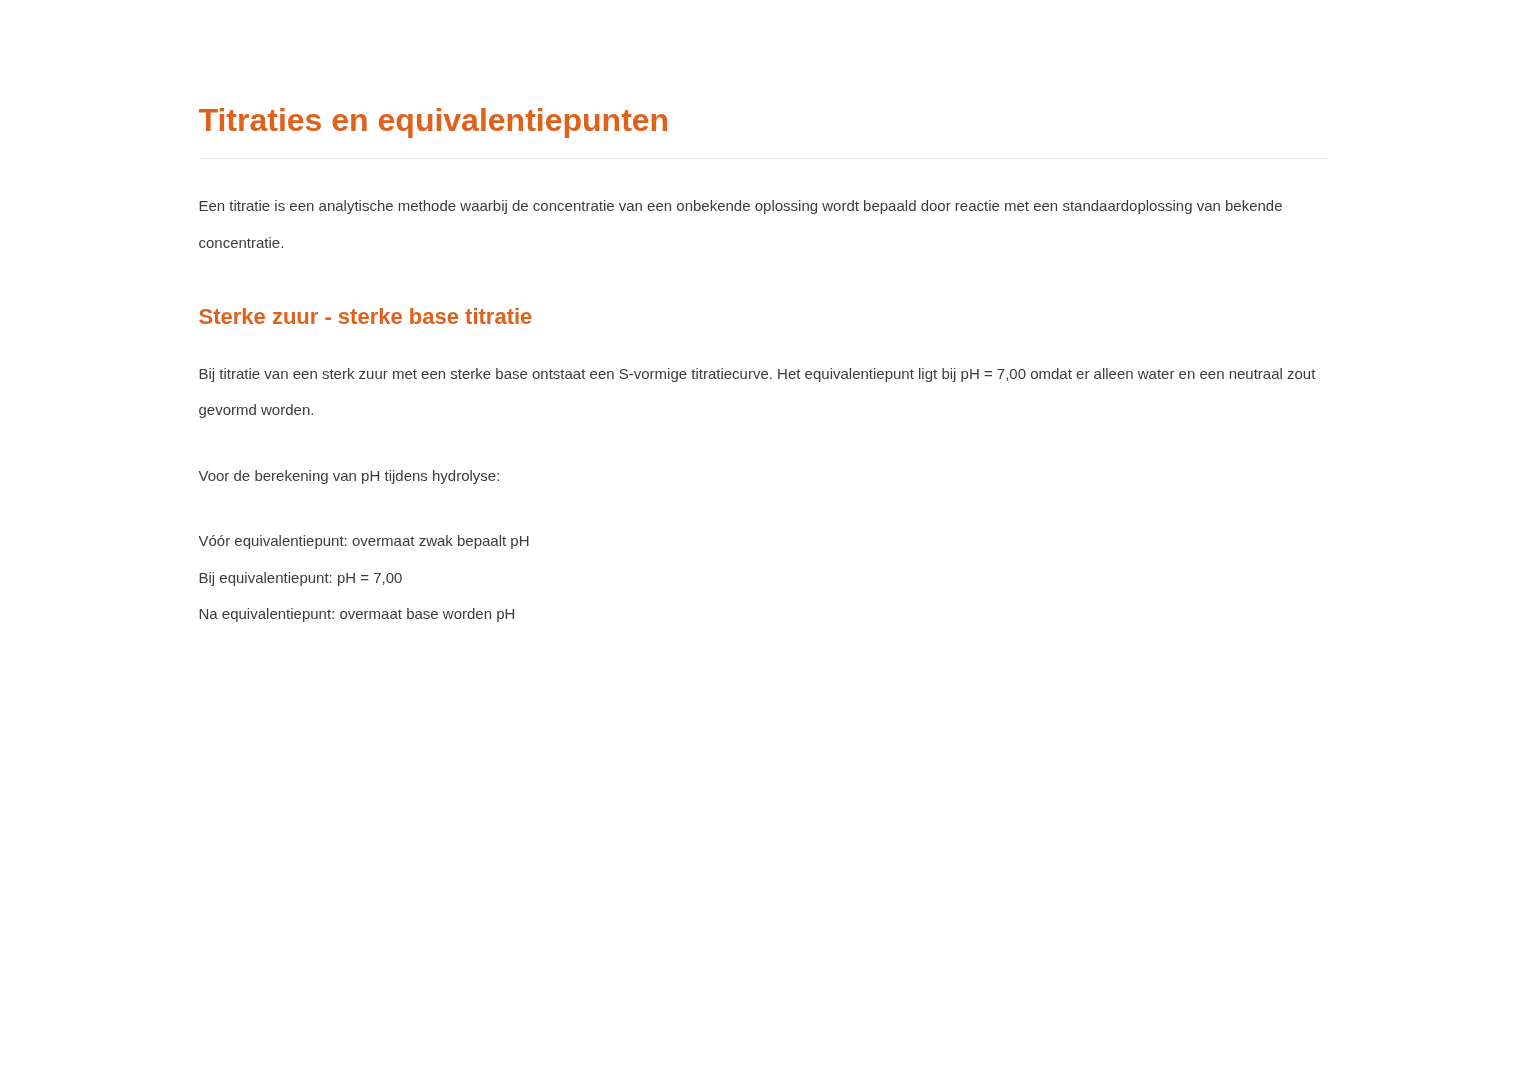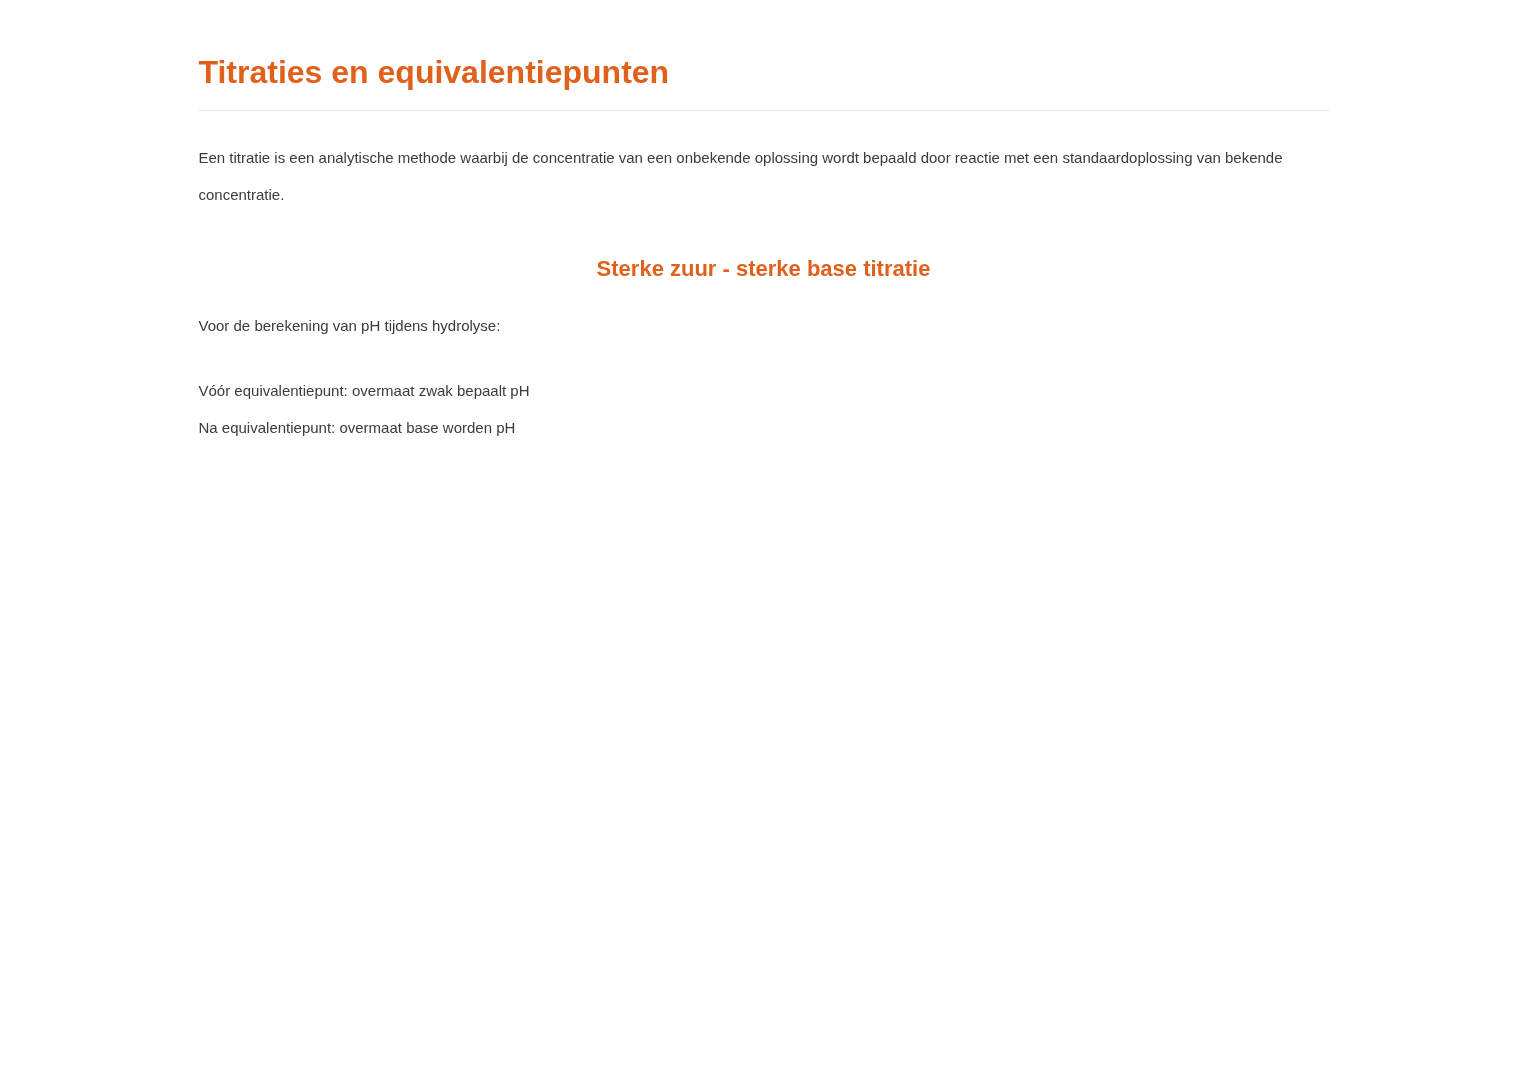--- a/index.html
+++ b/index.html
@@ -9,22 +9,22 @@
   }
   body {
     width: 1527px;
     height: 1080px;
     font-family: "Liberation Sans", sans-serif;
     color: #3b3b3b;
     overflow: hidden;
   }
   .page {
     width: 1130px;
-    margin: 8px auto;
-    padding-top: 44px;
+    margin: 0 auto;
+    padding-top: 100px;
     box-sizing: border-box;
   }
   h1.page-title {
     margin: 0;
     padding: 0 0 18px 0;
     font-size: 32px;
     line-height: 1.25;
     font-weight: 700;
     color: #e0611c;
     border-bottom: 1px solid #e7e7e7;
@@ -34,43 +34,44 @@
     font-size: 15px;
     line-height: 36.5px;
     color: #3b3b3b;
   }
   h2.section-heading {
     margin: 42px 0 0 0;
     font-size: 22px;
     line-height: 1.3;
     font-weight: 700;
     color: #e0611c;
-    text-align: center;
   }
   h2.section-heading + p.body-text {
     margin-top: 24px;
   }
   .steps-block .step-line {
     display: block;
   }
 </style>
 </head>
 <body>
 
 <div class="page">
 
   <h1 class="page-title">Titraties en equivalentiepunten</h1>
 
   <p class="body-text">Een titratie is een analytische methode waarbij de concentratie van een onbekende oplossing wordt bepaald door reactie met een standaardoplossing van bekende concentratie.</p>
 
   <h2 class="section-heading">Sterke zuur - sterke base titratie</h2>
 
+  <p class="body-text">Bij titratie van een sterk zuur met een sterke base ontstaat een S-vormige titratiecurve. Het equivalentiepunt ligt bij pH = 7,00 omdat er alleen water en een neutraal zout gevormd worden.</p>
 
   <p class="body-text">Voor de berekening van pH tijdens hydrolyse:</p>
 
   <p class="body-text steps-block">
     <span class="step-line">Vóór equivalentiepunt: overmaat zwak bepaalt pH</span>
+    <span class="step-line">Bij equivalentiepunt: pH = 7,00</span>
     <span class="step-line">Na equivalentiepunt: overmaat base worden pH</span>
   </p>
 
 
 
 </div>
 
 </body></html>

